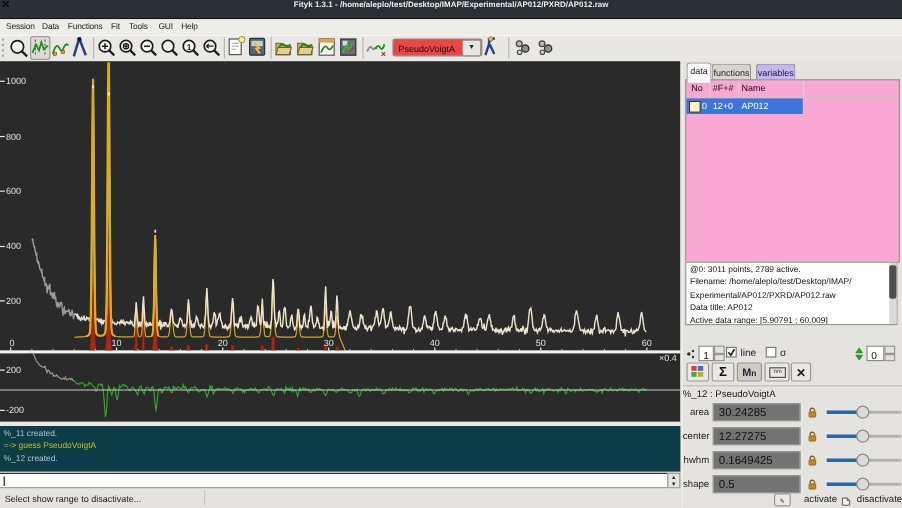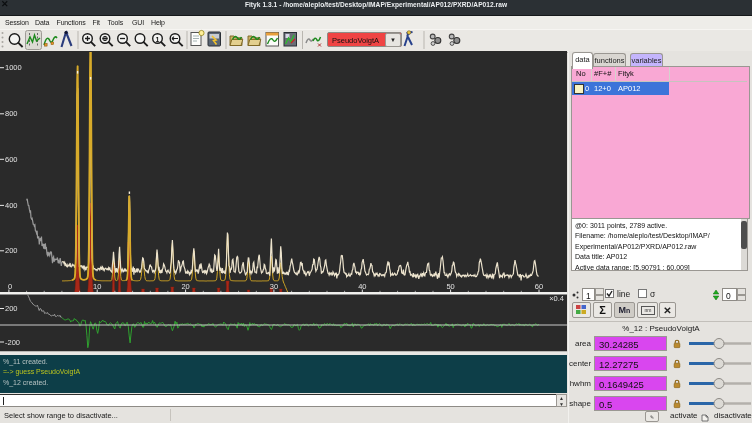--- a/index.html
+++ b/index.html
@@ -12,21 +12,21 @@
 #menubar span{position:absolute;top:2.5px;font-size:7px;letter-spacing:-0.15px;color:#1a1a1a}
 #toolbar{left:0;top:29px;width:752px;height:22px;background:#eae8e4;border-bottom:1px solid #b5b2ac;border-top:1px solid #f6f5f2}
 #combo{left:327px;top:32px;width:75px;height:15px;background:#ef4444;border:1px solid #8e8b86;border-radius:2px;font-size:7.5px;color:#111;padding:3px 0 0 4px;box-sizing:border-box}
 #comboarr{left:385px;top:32.5px;width:16px;height:14px;background:#e7e5e1;border:1px solid #9a9792;border-radius:2px;font-size:6px;color:#222;text-align:center;padding-top:3.5px;box-sizing:border-box}
 #sidebar{left:568px;top:51px;width:184px;height:372px;background:#e5e3df;border-left:1px solid #f2f1ee}
 .tab{position:absolute;font-size:7.5px;color:#222;border:1px solid #9a9792;border-bottom:none;border-radius:3px 3px 0 0;text-align:center}
 #list{left:2px;top:15px;width:177px;height:151px;background:#f9a8d4;border:1px solid #9a9792}
 #info{left:2px;top:167px;width:177px;height:53px;background:#fff;border:1px solid #9a9792;font-size:7px;color:#111;line-height:10.4px;padding:2px 0 0 3px;box-sizing:border-box;overflow:hidden}
 #combosel{left:2px;top:221px;width:180px;height:13px;background:#e2dfdb;border:1px solid #8e8b86;border-radius:2px;font-size:8px;color:#2a2a2a;padding:2px 0 0 7px;box-sizing:border-box}
 .btn{position:absolute;background:#eae8e4;border:1px solid #9a9792;border-radius:2px;box-sizing:border-box}
-.pfield{position:absolute;left:25px;width:73px;height:15px;background:#d946ef;border:1px solid #9a9792;font-size:9.5px;color:#111;padding:2px 0 0 4px;box-sizing:border-box}
+.pfield{position:absolute;left:25px;width:73px;height:15px;background:#737373;border:1px solid #9a9792;font-size:9.5px;color:#111;padding:2px 0 0 4px;box-sizing:border-box}
 .plab{position:absolute;font-size:8px;color:#222;text-align:right;width:22px}
 #statusbar{left:0;top:407px;width:567px;height:16px;background:#e5e3df;font-size:8px;color:#1a1a1a}
 #console{left:0;top:355px;width:567px;height:38px;background:#0d3e48;font-size:7px;line-height:10.4px;padding:2px 0 0 3px;box-sizing:border-box}
 #inputline{left:0;top:393.5px;width:556px;height:13.5px;background:#fff;border-top:1.5px solid #30302e;border-bottom:1px solid #8e8b86;box-sizing:border-box}
 #inspin{left:556px;top:393.5px;width:11px;height:13.5px;background:#e7e5e1;border:1px solid #9a9792;box-sizing:border-box}
 .ck{position:absolute;width:9px;height:9px;background:#fff;border:1px solid #777;box-sizing:border-box}
 .sp{position:absolute;background:#fff;border:1px solid #8e8b86;font-size:8.5px;color:#111;box-sizing:border-box;padding:1.5px 0 0 3px}
 .arr{position:absolute;width:9px;background:#e4e2de;border:1px solid #9a9792;box-sizing:border-box}
 </style></head><body>
 <div class="abs" id="titlebar"></div>
@@ -213,21 +213,21 @@
     <circle cx="452" cy="43.5" r="1.9" fill="#d0d0d0" stroke="#444" stroke-width="0.9"></circle>
   </svg>
 <div class="abs" id="sidebar">
     <div class="tab" style="left:3px;top:1px;width:19px;height:14px;background:#fff;padding-top:2px;z-index:2">data</div>
     <div class="tab" style="left:24px;top:2px;width:31px;height:13px;background:#d9d6d1;padding-top:2px">functions</div>
     <div class="tab" style="left:61px;top:2px;width:31px;height:13px;background:#c4b5fd;padding-top:2px">variables</div>
     <div class="abs" id="list">
       <div class="abs" style="left:0;top:0;width:175px;height:14px;border-bottom:1px solid #c6c4be;font-size:7.5px;color:#111">
         <span class="abs" style="left:4px;top:2px">No</span>
         <span class="abs" style="left:22px;top:2px">#F+#</span>
-        <span class="abs" style="left:46px;top:2px">Fityk</span>
+        <span class="abs" style="left:46px;top:2px">Name</span>
         <span class="abs" style="left:19px;top:0;height:14px;border-left:1px solid #d4d2cc"></span>
         <span class="abs" style="left:43px;top:0;height:14px;border-left:1px solid #d4d2cc"></span>
         <span class="abs" style="left:97px;top:0;height:14px;border-left:1px solid #d4d2cc"></span>
       </div>
       <div class="abs" style="left:0;top:15px;width:97px;height:13px;background:#3c74d9;color:#fff;font-size:7.5px">
         <span class="abs" style="left:2px;top:2px;width:8px;height:8px;background:#f8f3c2;border:1px solid #333"></span>
         <span class="abs" style="left:13px;top:1.5px">0</span>
         <span class="abs" style="left:22px;top:1.5px">12+0</span>
         <span class="abs" style="left:46px;top:1.5px">AP012</span>
       </div>
@@ -261,21 +261,21 @@
       <rect x="5.5" y="0" width="4.5" height="4" fill="#4466cc"></rect>
       <rect x="0" y="5" width="4.5" height="4" fill="#44aa44"></rect>
       <rect x="5.5" y="5" width="4.5" height="4" fill="#ccaa22"></rect>
     </svg>
     <div class="btn" style="left:24px;top:251px;width:19px;height:16px;font-size:11px;font-weight:bold;color:#111;text-align:center;padding-top:1px">Σ</div>
     <div class="btn" style="left:45px;top:251px;width:21px;height:16px;background:#cfccc6;font-size:9px;font-weight:bold;color:#223;text-align:center;padding-top:2px">M<span style="font-size:7px">n</span></div>
     <div class="btn" style="left:68px;top:251px;width:21px;height:16px"></div>
     <div class="abs" style="left:72px;top:255px;width:12px;height:7px;border:1px solid #555;font-size:5px;color:#333;text-align:center;line-height:6px">nm</div>
     <div class="btn" style="left:90px;top:251px;width:17px;height:16px;font-size:10px;font-weight:bold;color:#222;text-align:center;padding-top:1.5px">✕</div>
     <div class="abs" style="left:0;top:269.5px;width:184px;height:1px;background:#c2bfba"></div>
-    <div class="abs" style="left:0;top:272.5px;width:184px;text-align:center;font-size:8px;color:#1a1a1a">%_12 : PseudoVoigtA</div>
+    <div class="abs" style="left:0;top:272.5px;width:184px;text-align:left;font-size:8px;color:#1a1a1a">%_12 : PseudoVoigtA</div>
     <div class="plab" style="left:0;top:288px">area</div>
     <div class="pfield" style="top:285px">30.24285</div>
     <svg class="abs" style="left:103px;top:288px" width="10" height="10" viewBox="0 0 10 10">
       <path d="M3.2,4.2 v-1.2 a1.8,1.8 0 0 1 3.6,0 V4.2" fill="none" stroke="#8a6010" stroke-width="1.1"></path>
       <rect x="2.2" y="4.2" width="5.6" height="4.4" rx="0.7" fill="#bb8a2e" stroke="#8a6010" stroke-width="0.7"></rect>
     </svg>
     <svg class="abs" style="left:118px;top:285px" width="66" height="15" viewBox="0 0 66 15">
       <line x1="2" y1="7.5" x2="64" y2="7.5" stroke="#b3b0ab" stroke-width="2.5"></line>
       <line x1="2" y1="7.5" x2="32" y2="7.5" stroke="#2a66a8" stroke-width="3"></line>
       <circle cx="32" cy="7.5" r="5" fill="#dcdad5" stroke="#8e8b86" stroke-width="1"></circle>

